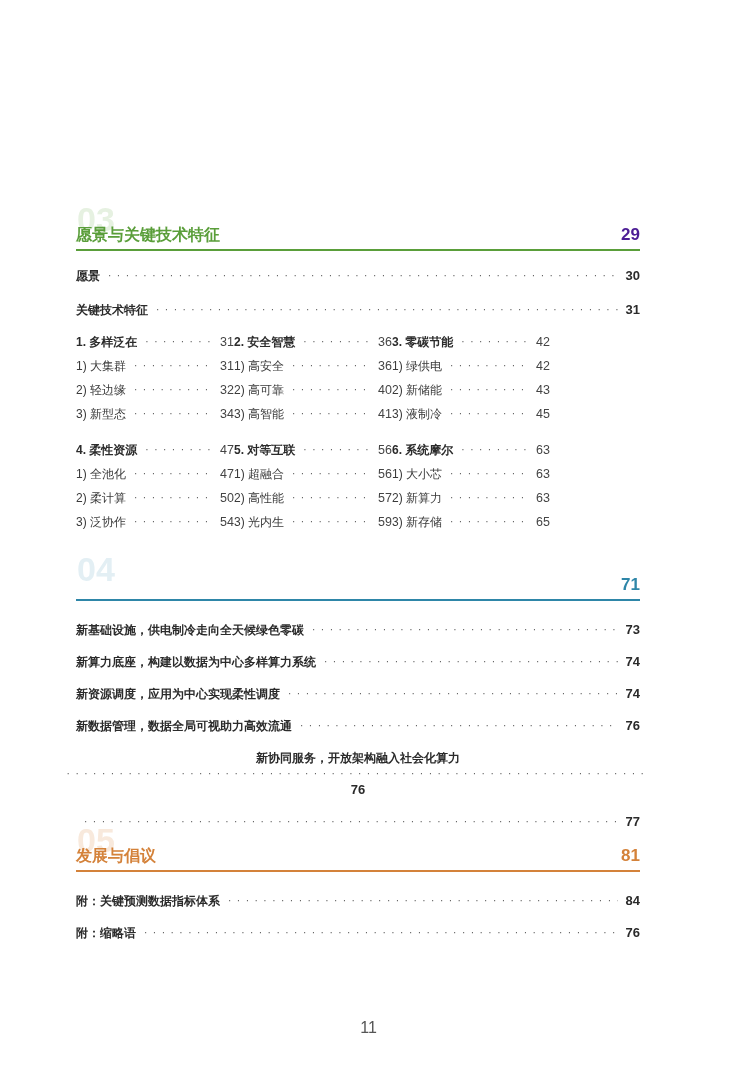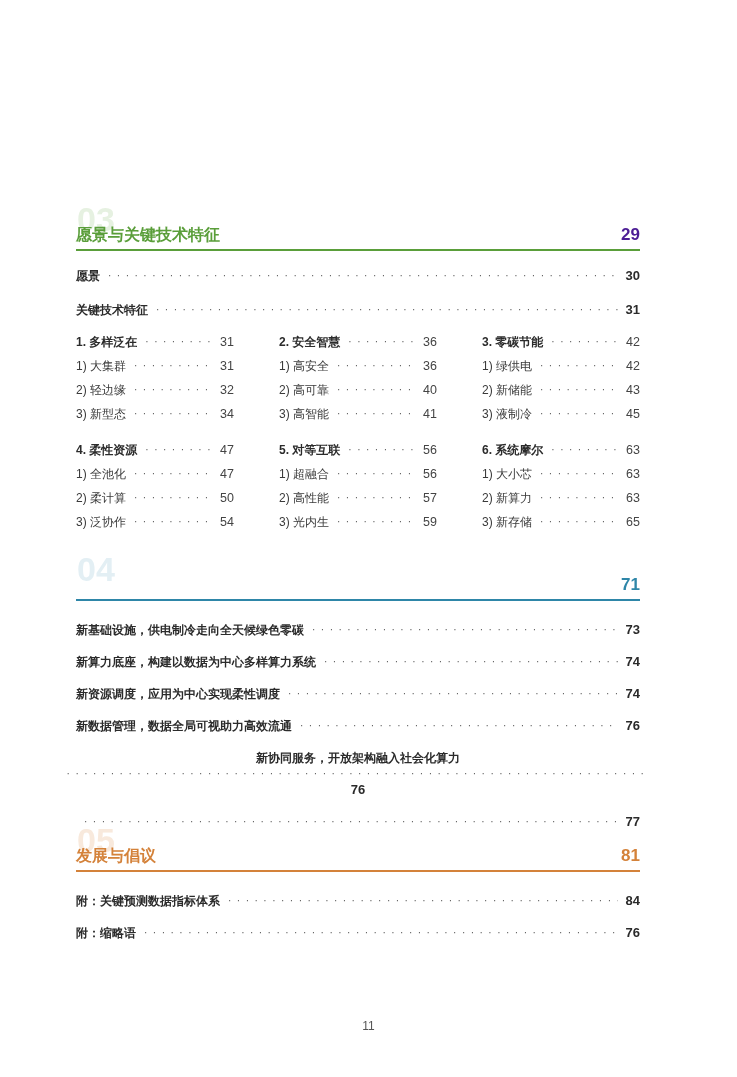--- a/index.html
+++ b/index.html
@@ -7,27 +7,27 @@
     .section { position: absolute; left: 76px; width: 564px; }
     .sec-head { position: relative; height: 44px; }
     .sec-num { position: absolute; left: 1px; top: -4px; font-size: 34px; font-weight: bold; letter-spacing: 0px; line-height: 34px; font-family: "Liberation Sans", sans-serif; }
     .sec-title { position: absolute; left: 0; top: 18px; font-size: 16px; font-weight: bold; line-height: 22px; }
     .sec-page { position: absolute; right: 0; top: 18px; font-size: 17px; font-weight: bold; line-height: 22px; }
     .sec-rule { position: absolute; left: 0; right: 0; top: 43px; height: 1.5px; }
     .row { position: relative; display: flex; align-items: center; font-size: 12px; line-height: 16px; }
     .row .label { white-space: nowrap; font-weight: bold; color: #2b2b2b; }
     .row .dots { flex: 1; overflow: hidden; white-space: nowrap; color: #555; letter-spacing: 5.5px; margin: 0 8px; font-size: 10px; text-align: right; }
     .row .pg { font-weight: bold; font-size: 13px; color: #2b2b2b; white-space: nowrap; }
-    .cols { display: flex; justify-content: space-between; }
+    .cols { display: flex; justify-content: flex-start; }
     .col { width: 158px; }
     .col .row { margin-bottom: 8px; }
     .col .row .label.sub { font-weight: normal; color: #3a3a3a; }
     .col .row .pg { font-weight: normal; font-size: 12.5px; color: #444; }
     .col .row .label.head { font-weight: bold; }
-    .page-number { position: absolute; left: 0; right: 0; top: 1019px; text-align: center; font-size: 12px; color: #555; }
+    .page-number { position: absolute; left: 0; right: 0; top: 1019px; text-align: center; font-size: 16px; color: #555; }
   </style>
 </head>
 <body>
 
 <div class="section" style="top:206px;">
   <div class="sec-head">
     <span class="sec-num" style="color:#e6f1e1;">03</span>
     <span class="sec-title" style="color:#5a9e3a;">愿景与关键技术特征</span>
     <span class="sec-page" style="color:#4c1d95;">29</span>
     <div class="sec-rule" style="background:#5a9e3a;"></div>

